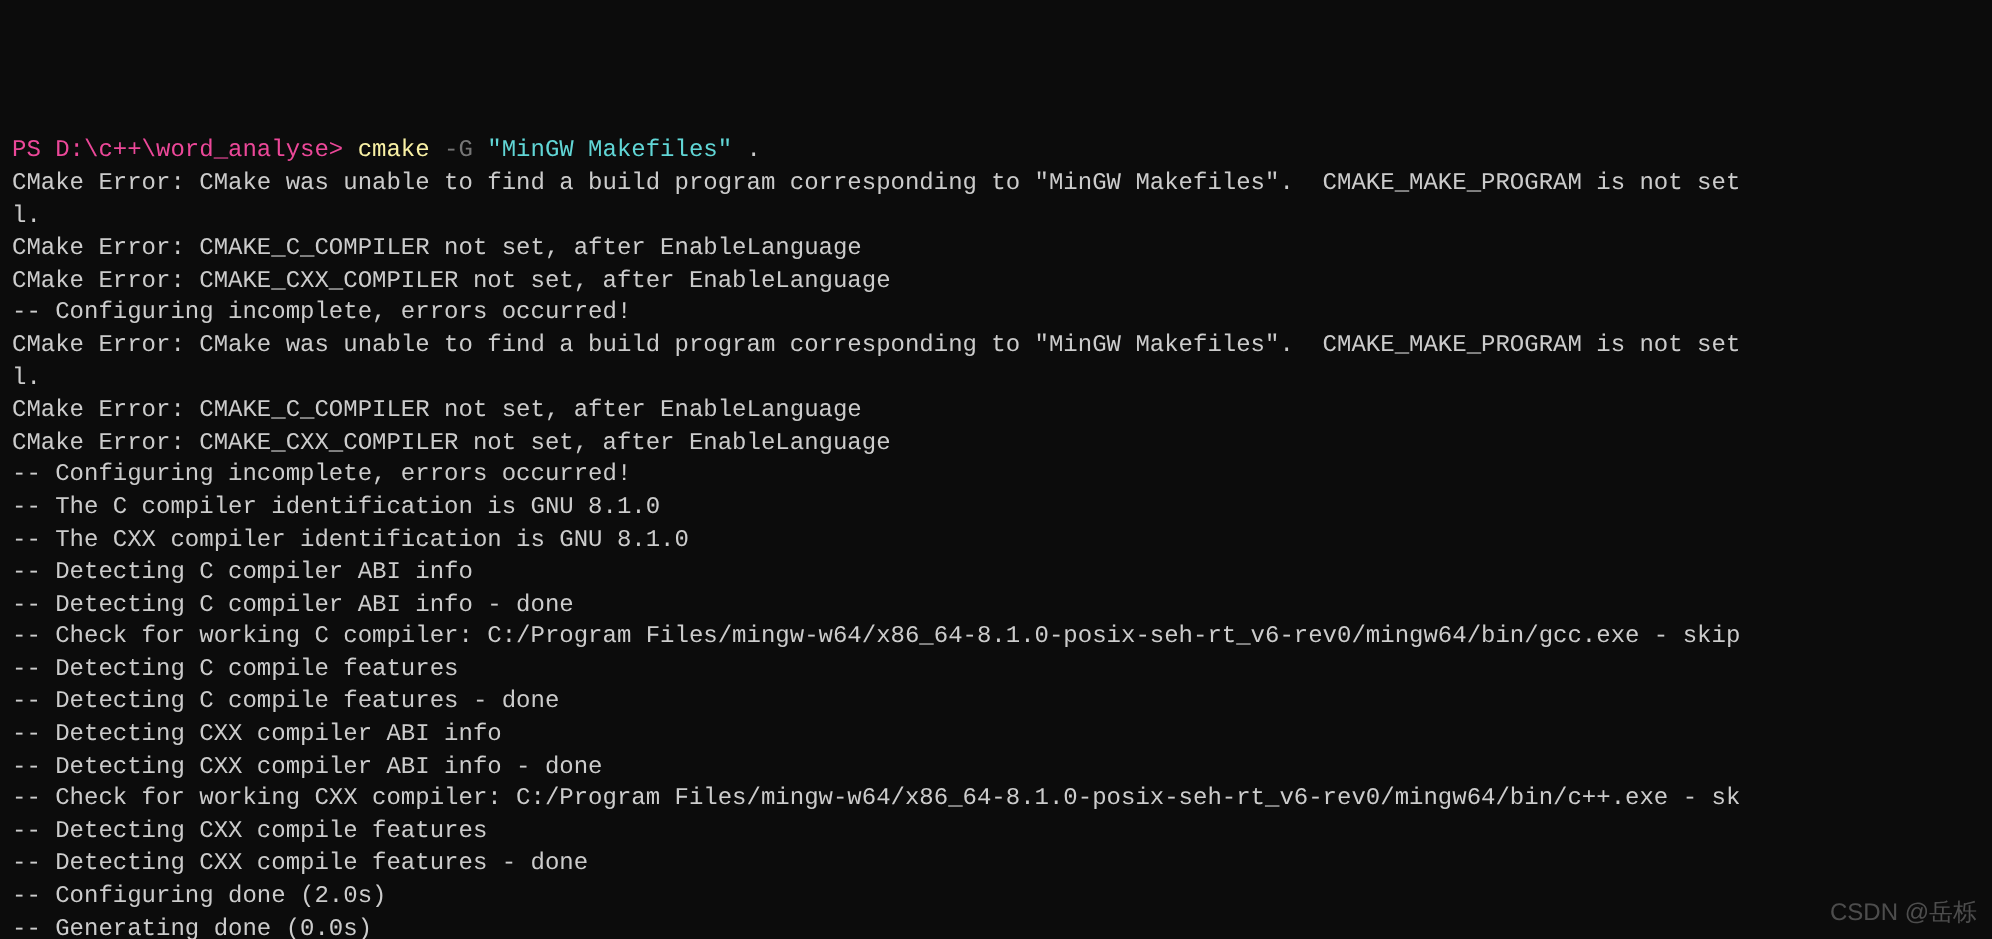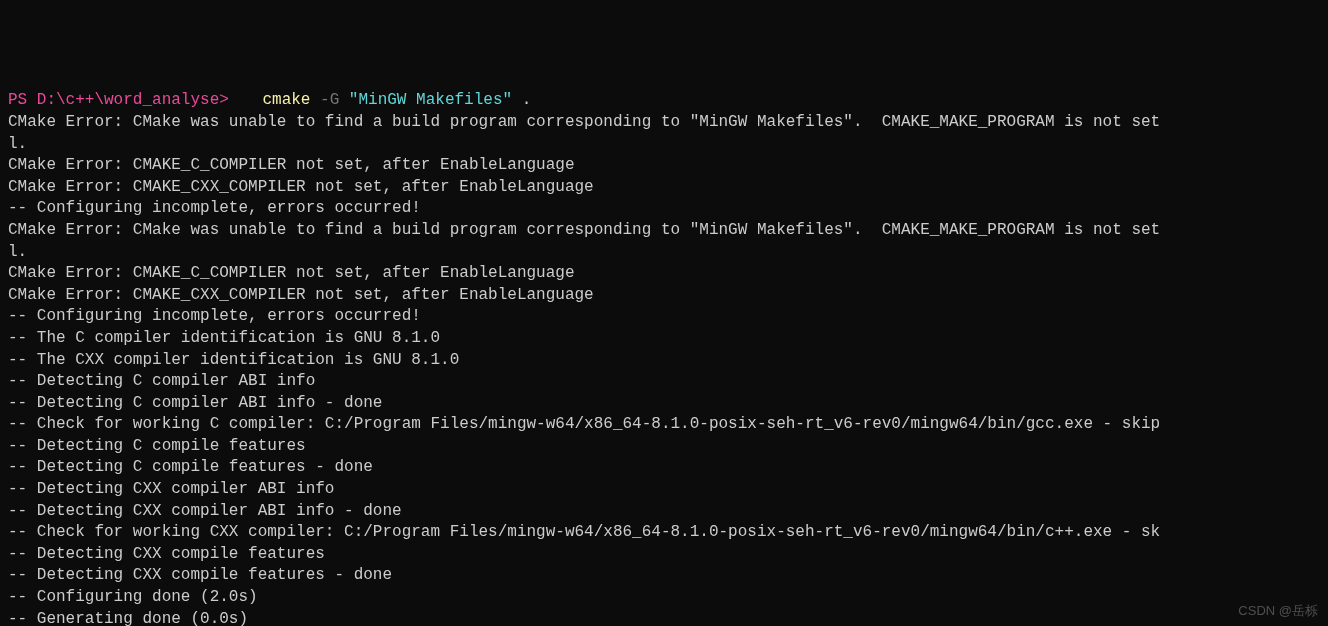--- a/index.html
+++ b/index.html
@@ -11,31 +11,31 @@
     font-size: 16px;
     line-height: 1.35;
     white-space: pre;
     overflow: hidden;
     width: 1328px;
     height: 626px;
     box-sizing: border-box;
     position: relative;
   }
   .prompt-path { color: #ec4899; }
-  .cmd-yellow { color: #f9f1a5; margin-left: 24px; }
+  .cmd-yellow { color: #f9f1a5; }
   .cmd-gray { color: #767676; }
   .cmd-cyan { color: #61d6d6; }
   .line { display: block; }
   .watermark {
     position: absolute;
     right: 10px;
     bottom: 6px;
     color: rgba(200,200,200,0.35);
     font-family: Arial, sans-serif;
-    font-size: 13px;
+    font-size: 16px;
     white-space: nowrap;
   }
 </style>
 </head>
 <body>
 
 
 
 <div><span class="line"><span class="prompt-path">PS D:\c++\word_analyse&gt; </span><span class="cmd-yellow">cmake</span><span class="cmd-gray"> -G </span><span class="cmd-cyan">"MinGW Makefiles"</span><span> .</span></span><span class="line">CMake Error: CMake was unable to find a build program corresponding to "MinGW Makefiles".  CMAKE_MAKE_PROGRAM is not set</span><span class="line">l.</span><span class="line">CMake Error: CMAKE_C_COMPILER not set, after EnableLanguage</span><span class="line">CMake Error: CMAKE_CXX_COMPILER not set, after EnableLanguage</span><span class="line">-- Configuring incomplete, errors occurred!</span><span class="line">CMake Error: CMake was unable to find a build program corresponding to "MinGW Makefiles".  CMAKE_MAKE_PROGRAM is not set</span><span class="line">l.</span><span class="line">CMake Error: CMAKE_C_COMPILER not set, after EnableLanguage</span><span class="line">CMake Error: CMAKE_CXX_COMPILER not set, after EnableLanguage</span><span class="line">-- Configuring incomplete, errors occurred!</span><span class="line">-- The C compiler identification is GNU 8.1.0</span><span class="line">-- The CXX compiler identification is GNU 8.1.0</span><span class="line">-- Detecting C compiler ABI info</span><span class="line">-- Detecting C compiler ABI info - done</span><span class="line">-- Check for working C compiler: C:/Program Files/mingw-w64/x86_64-8.1.0-posix-seh-rt_v6-rev0/mingw64/bin/gcc.exe - skip</span><span class="line">-- Detecting C compile features</span><span class="line">-- Detecting C compile features - done</span><span class="line">-- Detecting CXX compiler ABI info</span><span class="line">-- Detecting CXX compiler ABI info - done</span><span class="line">-- Check for working CXX compiler: C:/Program Files/mingw-w64/x86_64-8.1.0-posix-seh-rt_v6-rev0/mingw64/bin/c++.exe - sk</span><span class="line">-- Detecting CXX compile features</span><span class="line">-- Detecting CXX compile features - done</span><span class="line">-- Configuring done (2.0s)</span><span class="line">-- Generating done (0.0s)</span></div>
 

